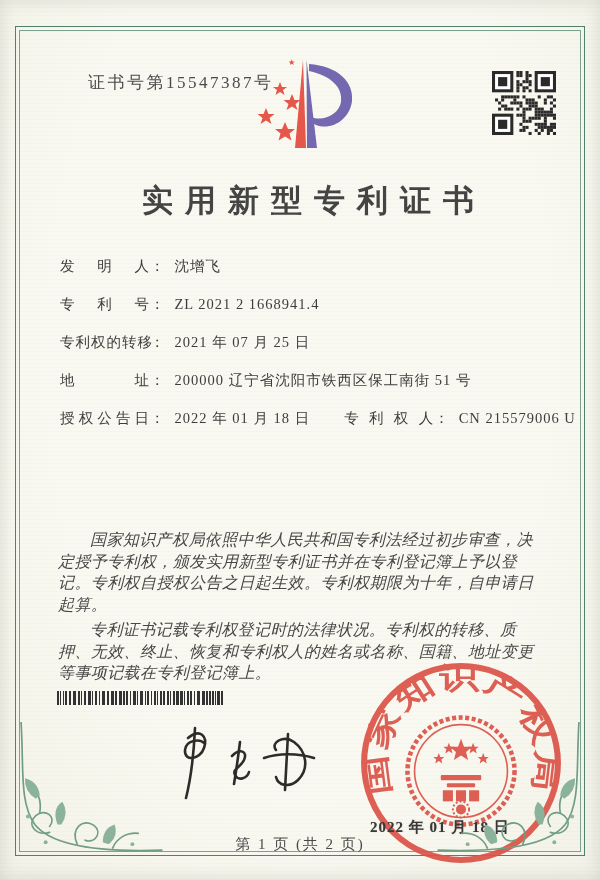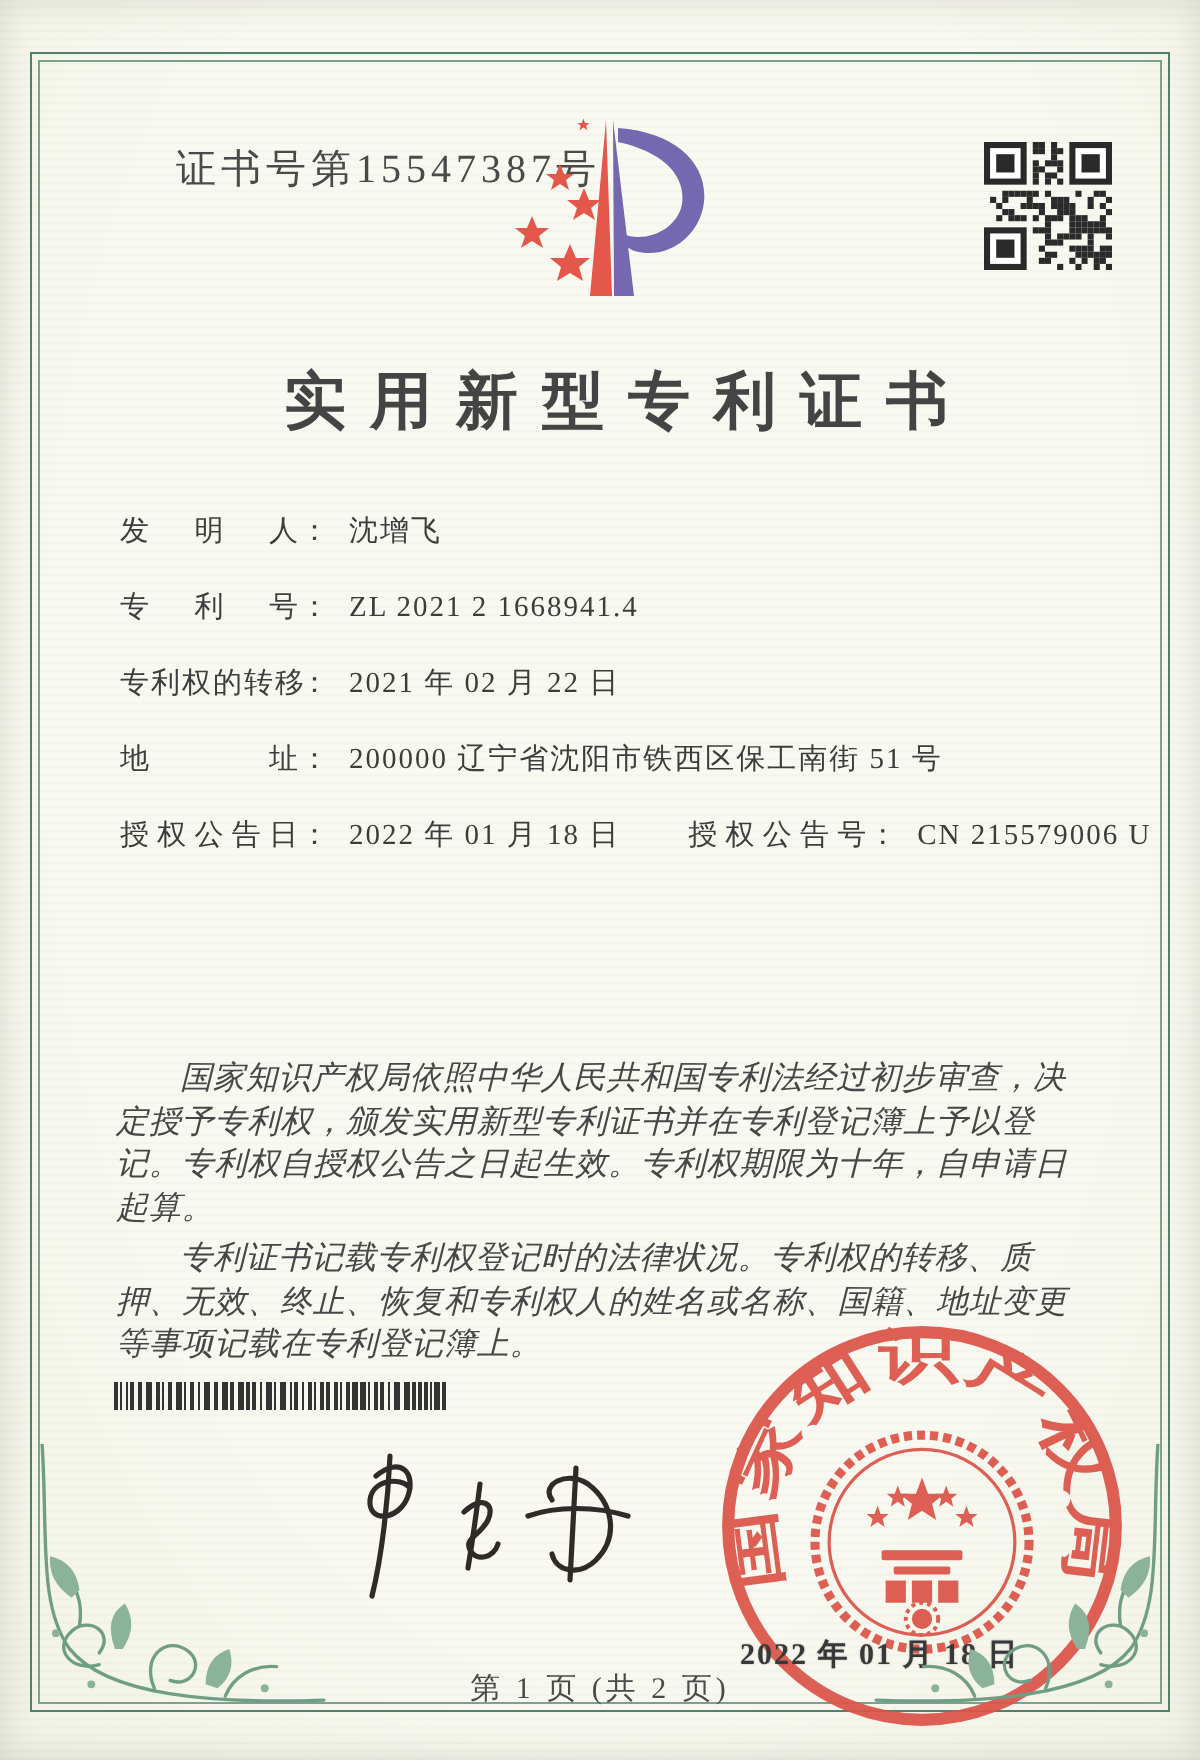--- a/index.html
+++ b/index.html
@@ -20,21 +20,21 @@
   .frame-outer{
     position:absolute;left:15px;top:26px;right:15px;bottom:24px;
     border:1.6px solid #53806d;
   }
   .frame-inner{
     position:absolute;inset:3px;
     border:1px solid #7ba28d;
   }
   .cert-no{
     position:absolute;left:88px;top:71px;
-    font-size:20px;letter-spacing:2.5px;color:#4a4a4a;
+    font-size:17px;letter-spacing:2.5px;color:#4a4a4a;
   }
   .logo{position:absolute;left:240px;top:56px;width:120px;height:108px;}
   .qr{position:absolute;left:492px;top:71px;width:64px;height:64px;}
   .page-title{
     position:absolute;left:0;right:0;top:180px;margin:0;
     text-align:center;font-size:31px;font-weight:bold;color:#444;
     letter-spacing:12px;text-indent:12px;padding-left:16px;
   }
   .fields{position:absolute;left:60px;right:40px;top:254px;font-size:14.5px;color:#3d3d3d;}
   .frow{line-height:24px;margin-bottom:14px;letter-spacing:1px;white-space:nowrap;}
@@ -240,31 +240,31 @@
   <h1 class="page-title">实用新型专利证书</h1>
 
   <div class="fields">
     <div class="frow">
       <span class="flabel">发明人</span><span class="fcolon">：</span><span class="fvalue">沈增飞</span>
     </div>
     <div class="frow">
       <span class="flabel">专利号</span><span class="fcolon">：</span><span class="fvalue">ZL 2021 2 1668941.4</span>
     </div>
     <div class="frow">
-      <span class="flabel">专利权的转移</span><span class="fcolon">：</span><span class="fvalue">2021 年 02 月 22 日</span>
+      <span class="flabel">专利权的转移</span><span class="fcolon">：</span><span class="fvalue">2021 年 07 月 25 日</span>
     </div>
     <div class="frow">
       <span class="flabel">地址</span><span class="fcolon">：</span><span class="fvalue">200000  辽宁省沈阳市铁西区保工南街 51 号</span>
     </div>
     <div class="frow two">
       <span>
         <span class="flabel">授权公告日</span><span class="fcolon">：</span><span class="fvalue">2022 年 01 月 18 日</span>
       </span>
       <span>
-        <span class="flabel">授权公告号</span><span class="fcolon">：</span><span class="fvalue">CN 215579006 U</span>
+        <span class="flabel">专利权人</span><span class="fcolon">：</span><span class="fvalue">CN 215579006 U</span>
       </span>
     </div>
   </div>
 
   <div class="paras">
     <p>国家知识产权局依照中华人民共和国专利法经过初步审查，决定授予专利权，颁发实用新型专利证书并在专利登记簿上予以登记。专利权自授权公告之日起生效。专利权期限为十年，自申请日起算。</p>
     <p>专利证书记载专利权登记时的法律状况。专利权的转移、质押、无效、终止、恢复和专利权人的姓名或名称、国籍、地址变更等事项记载在专利登记簿上。</p>
   </div>
 
   <div class="barcode" id="barbox"><svg width="172" height="14" viewBox="0 0 172 14">

